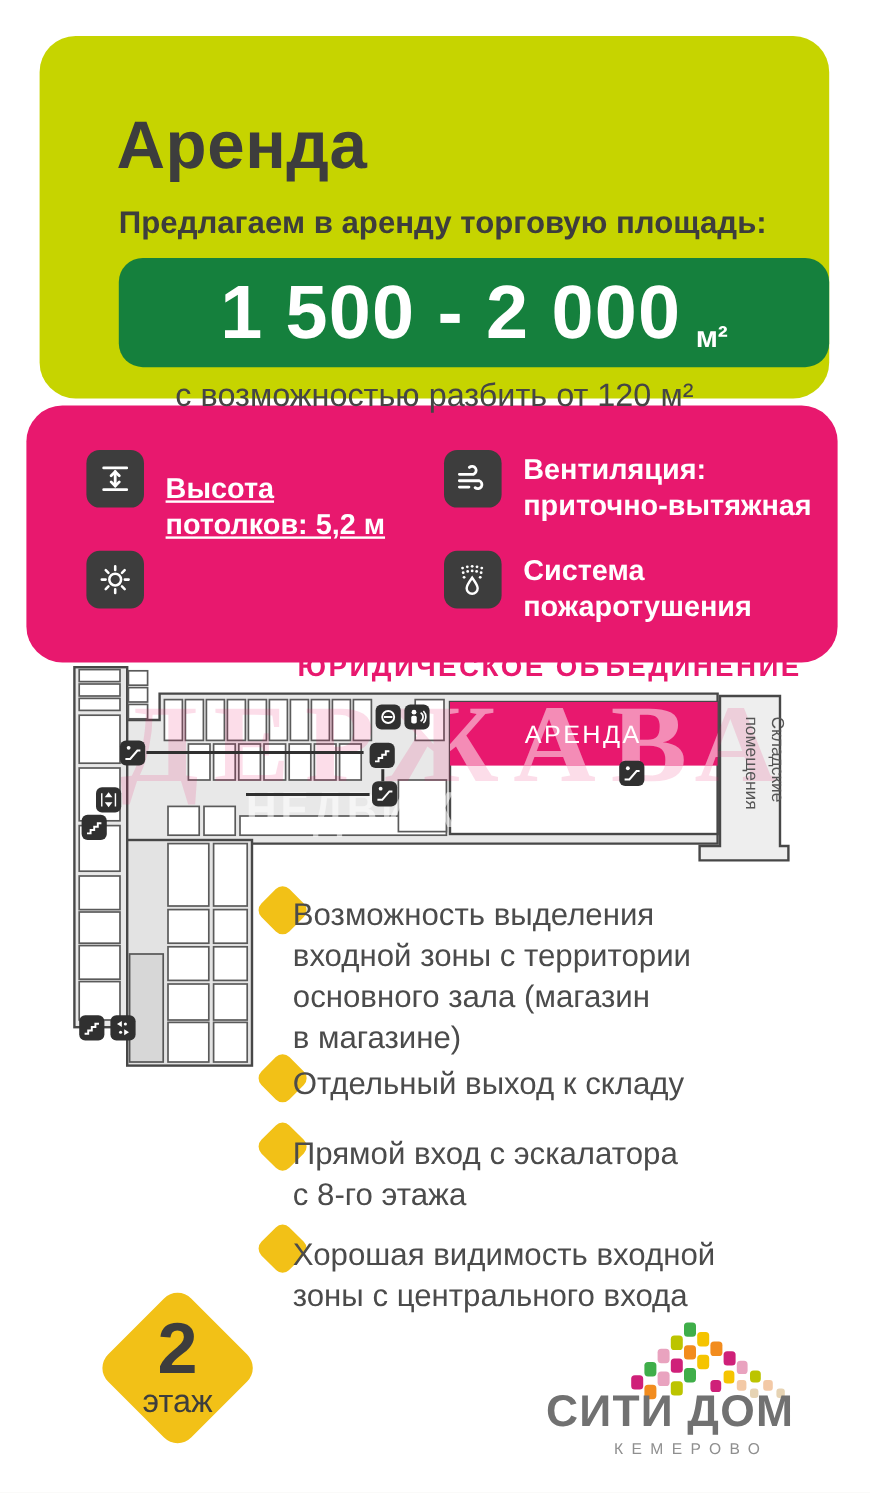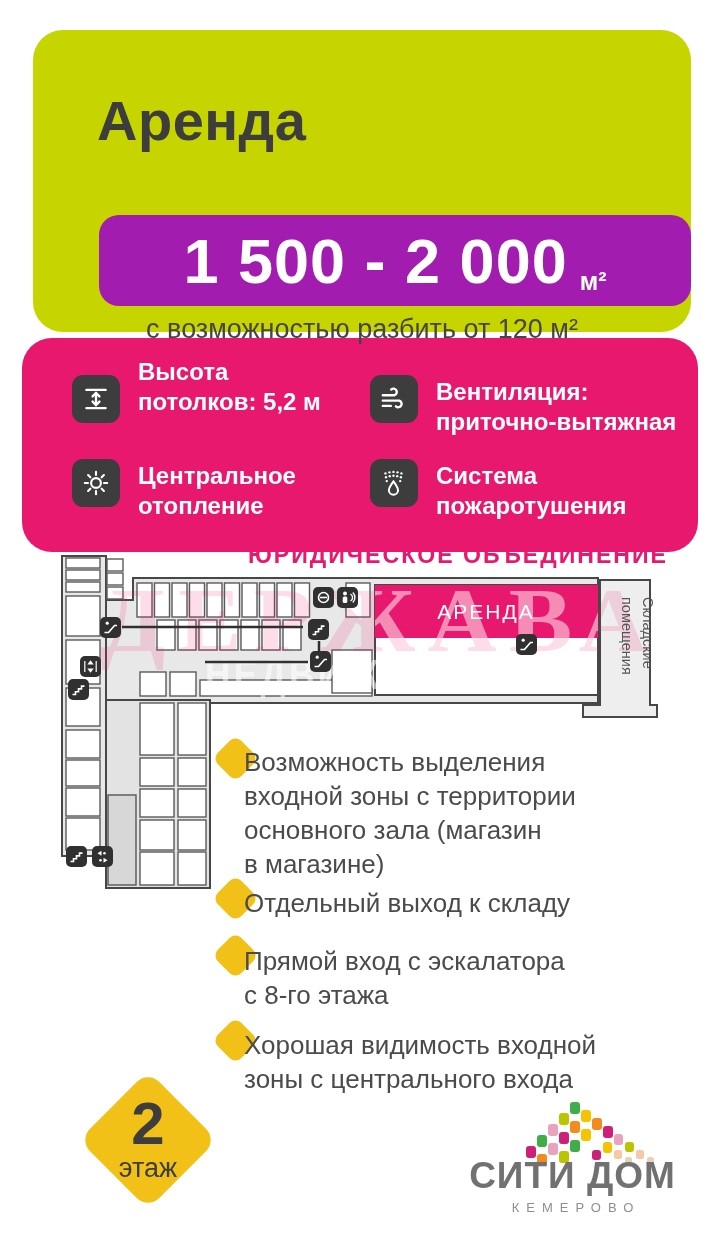--- a/index.html
+++ b/index.html
@@ -3,21 +3,21 @@
 <meta charset="utf-8">
 <style>
   html,body{margin:0;padding:0;background:#f1f1ef;}
   #page{position:relative;width:725px;height:1244px;background:#ffffff;overflow:hidden;
         font-family:"Liberation Sans",sans-serif;margin:0 auto;}
   
   .lime-card{position:absolute;left:33px;top:30px;width:658px;height:302px;
              background:#c6d400;border-radius:30px;z-index:3;}
   .title{position:absolute;left:64px;top:58px;font-size:56px;font-weight:bold;color:#3d3d3d;letter-spacing:.5px;}
   .subtitle{position:absolute;left:66px;top:140px;font-size:26px;font-weight:bold;color:#3d3d3d;}
-  .range-badge{position:absolute;left:66px;top:185px;width:592px;height:91px;background:#a21caf;
+  .range-badge{position:absolute;left:66px;top:185px;width:592px;height:91px;background:#15803d;
                border-radius:20px;display:flex;align-items:center;justify-content:center;color:#fff;}
   .range-num{font-size:63px;font-weight:bold;letter-spacing:1px;}
   .range-unit{font-size:25px;font-weight:bold;margin-left:12px;margin-top:42px;}
   .range-note{position:absolute;left:0;top:284px;width:100%;text-align:center;
               font-size:27px;color:#454545;}
   
   .pink-card{position:absolute;left:22px;top:338px;width:676px;height:214px;
              background:#e8186e;border-radius:30px;z-index:2;}
   .feat-icon{position:absolute;width:48px;height:48px;background:#3d3d3d;border-radius:11px;
              display:flex;align-items:center;justify-content:center;z-index:3;}
@@ -30,66 +30,66 @@
   .bullet-text{position:absolute;font-size:26px;color:#4b4b4b;line-height:34px;
                white-space:pre-line;z-index:2;}
   
   .floor-diamond{position:absolute;left:99px;top:1091px;width:98px;height:98px;background:#f2c117;
                  border-radius:16px;transform:rotate(45deg);}
   .floor-text{position:absolute;left:79px;top:1091px;width:138px;height:98px;text-align:center;}
   .floor-num{font-size:60px;font-weight:bold;color:#3d3d3d;line-height:58px;margin-top:4px;}
   .floor-label{font-size:27px;font-weight:normal;color:#3d3d3d;}
   
   .logo-mosaic{position:absolute;left:522px;top:1098px;}
-  .logo-name{position:absolute;left:455px;top:1155px;width:235px;text-align:center;
+  .logo-name{position:absolute;left:455px;top:1155px;width:235px;
              font-size:37px;font-weight:bold;color:#717171;letter-spacing:1px;}
   .logo-city{position:absolute;left:455px;top:1200px;width:235px;text-align:center;
              font-size:13px;color:#8f8f8f;letter-spacing:7px;text-indent:7px;}
 </style>
 </head>
 <body>
 
 <div id="page">
 
   <div class="lime-card">
     <div class="title">Аренда</div>
+    <div class="subtitle">Предлагаем в аренду торговую площадь:</div>
     <div class="range-badge">
       <span class="range-num">1 500 - 2 000</span>
       <span class="range-unit">м²</span>
     </div>
     <div class="range-note">с возможностью разбить от 120 м²</div>
   </div>
 
   <div class="pink-card"></div>
 
   <div class="feat-icon" style="left:72px;top:375px;">
     <svg width="32" height="32" viewBox="0 0 30 30" fill="none" stroke="#ffffff" stroke-width="2.2" stroke-linecap="round">
       <path d="M6 6.5h18M6 23.5h18"></path>
       <path d="M15 9.5v11"></path>
       <path d="M11.8 12.6 15 9.4l3.2 3.2M11.8 17.4 15 20.6l3.2-3.2"></path>
     </svg>
   </div>
-  <div class="feat-label" style="left:138px;top:357px;width:215px;">Высота потолков: 5,2 м</div>
+  <div class="feat-label" style="left:138px;top:393px;width:215px;text-decoration:underline;">Высота потолков: 5,2 м</div>
 
   <div class="feat-icon" style="left:370px;top:375px;">
     <svg width="32" height="32" viewBox="0 0 30 30" fill="none" stroke="#ffffff" stroke-width="2.2" stroke-linecap="round">
       <path d="M4.5 11.5h11a3.2 3.2 0 1 0-3.2-5.4"></path>
       <path d="M4.5 16.5h15.5a3.2 3.2 0 1 1-3.2 5.4"></path>
       <path d="M4.5 21.5h7.5"></path>
     </svg>
   </div>
   <div class="feat-label" style="left:436px;top:377px;width:248px;">Вентиляция: приточно-вытяжная</div>
 
   <div class="feat-icon" style="left:72px;top:459px;">
     <svg width="32" height="32" viewBox="0 0 30 30" fill="none" stroke="#ffffff" stroke-width="2" stroke-linecap="round">
       <circle cx="15" cy="15" r="4.6"></circle>
       <path d="M15 4.5v3M15 22.5v3M4.5 15h3M22.5 15h3M7.6 7.6l2.1 2.1M20.3 20.3l2.1 2.1M7.6 22.4l2.1-2.1M20.3 9.7l2.1-2.1"></path>
     </svg>
   </div>
-  <div class="feat-label" style="left:138px;top:461px;width:200px;">Центральное отопление</div>
 
   <div class="feat-icon" style="left:370px;top:459px;">
     <svg width="32" height="32" viewBox="0 0 30 30" fill="none">
       <g fill="#ffffff">
         <circle cx="7" cy="6" r="1.1"></circle>
           <circle cx="10.7" cy="5" r="1.1"></circle>
           <circle cx="14.5" cy="4.6" r="1.1"></circle>
         <circle cx="18.3" cy="5" r="1.1"></circle>
           <circle cx="22" cy="6" r="1.1"></circle>
         <circle cx="7.5" cy="9.6" r="1.1"></circle>

